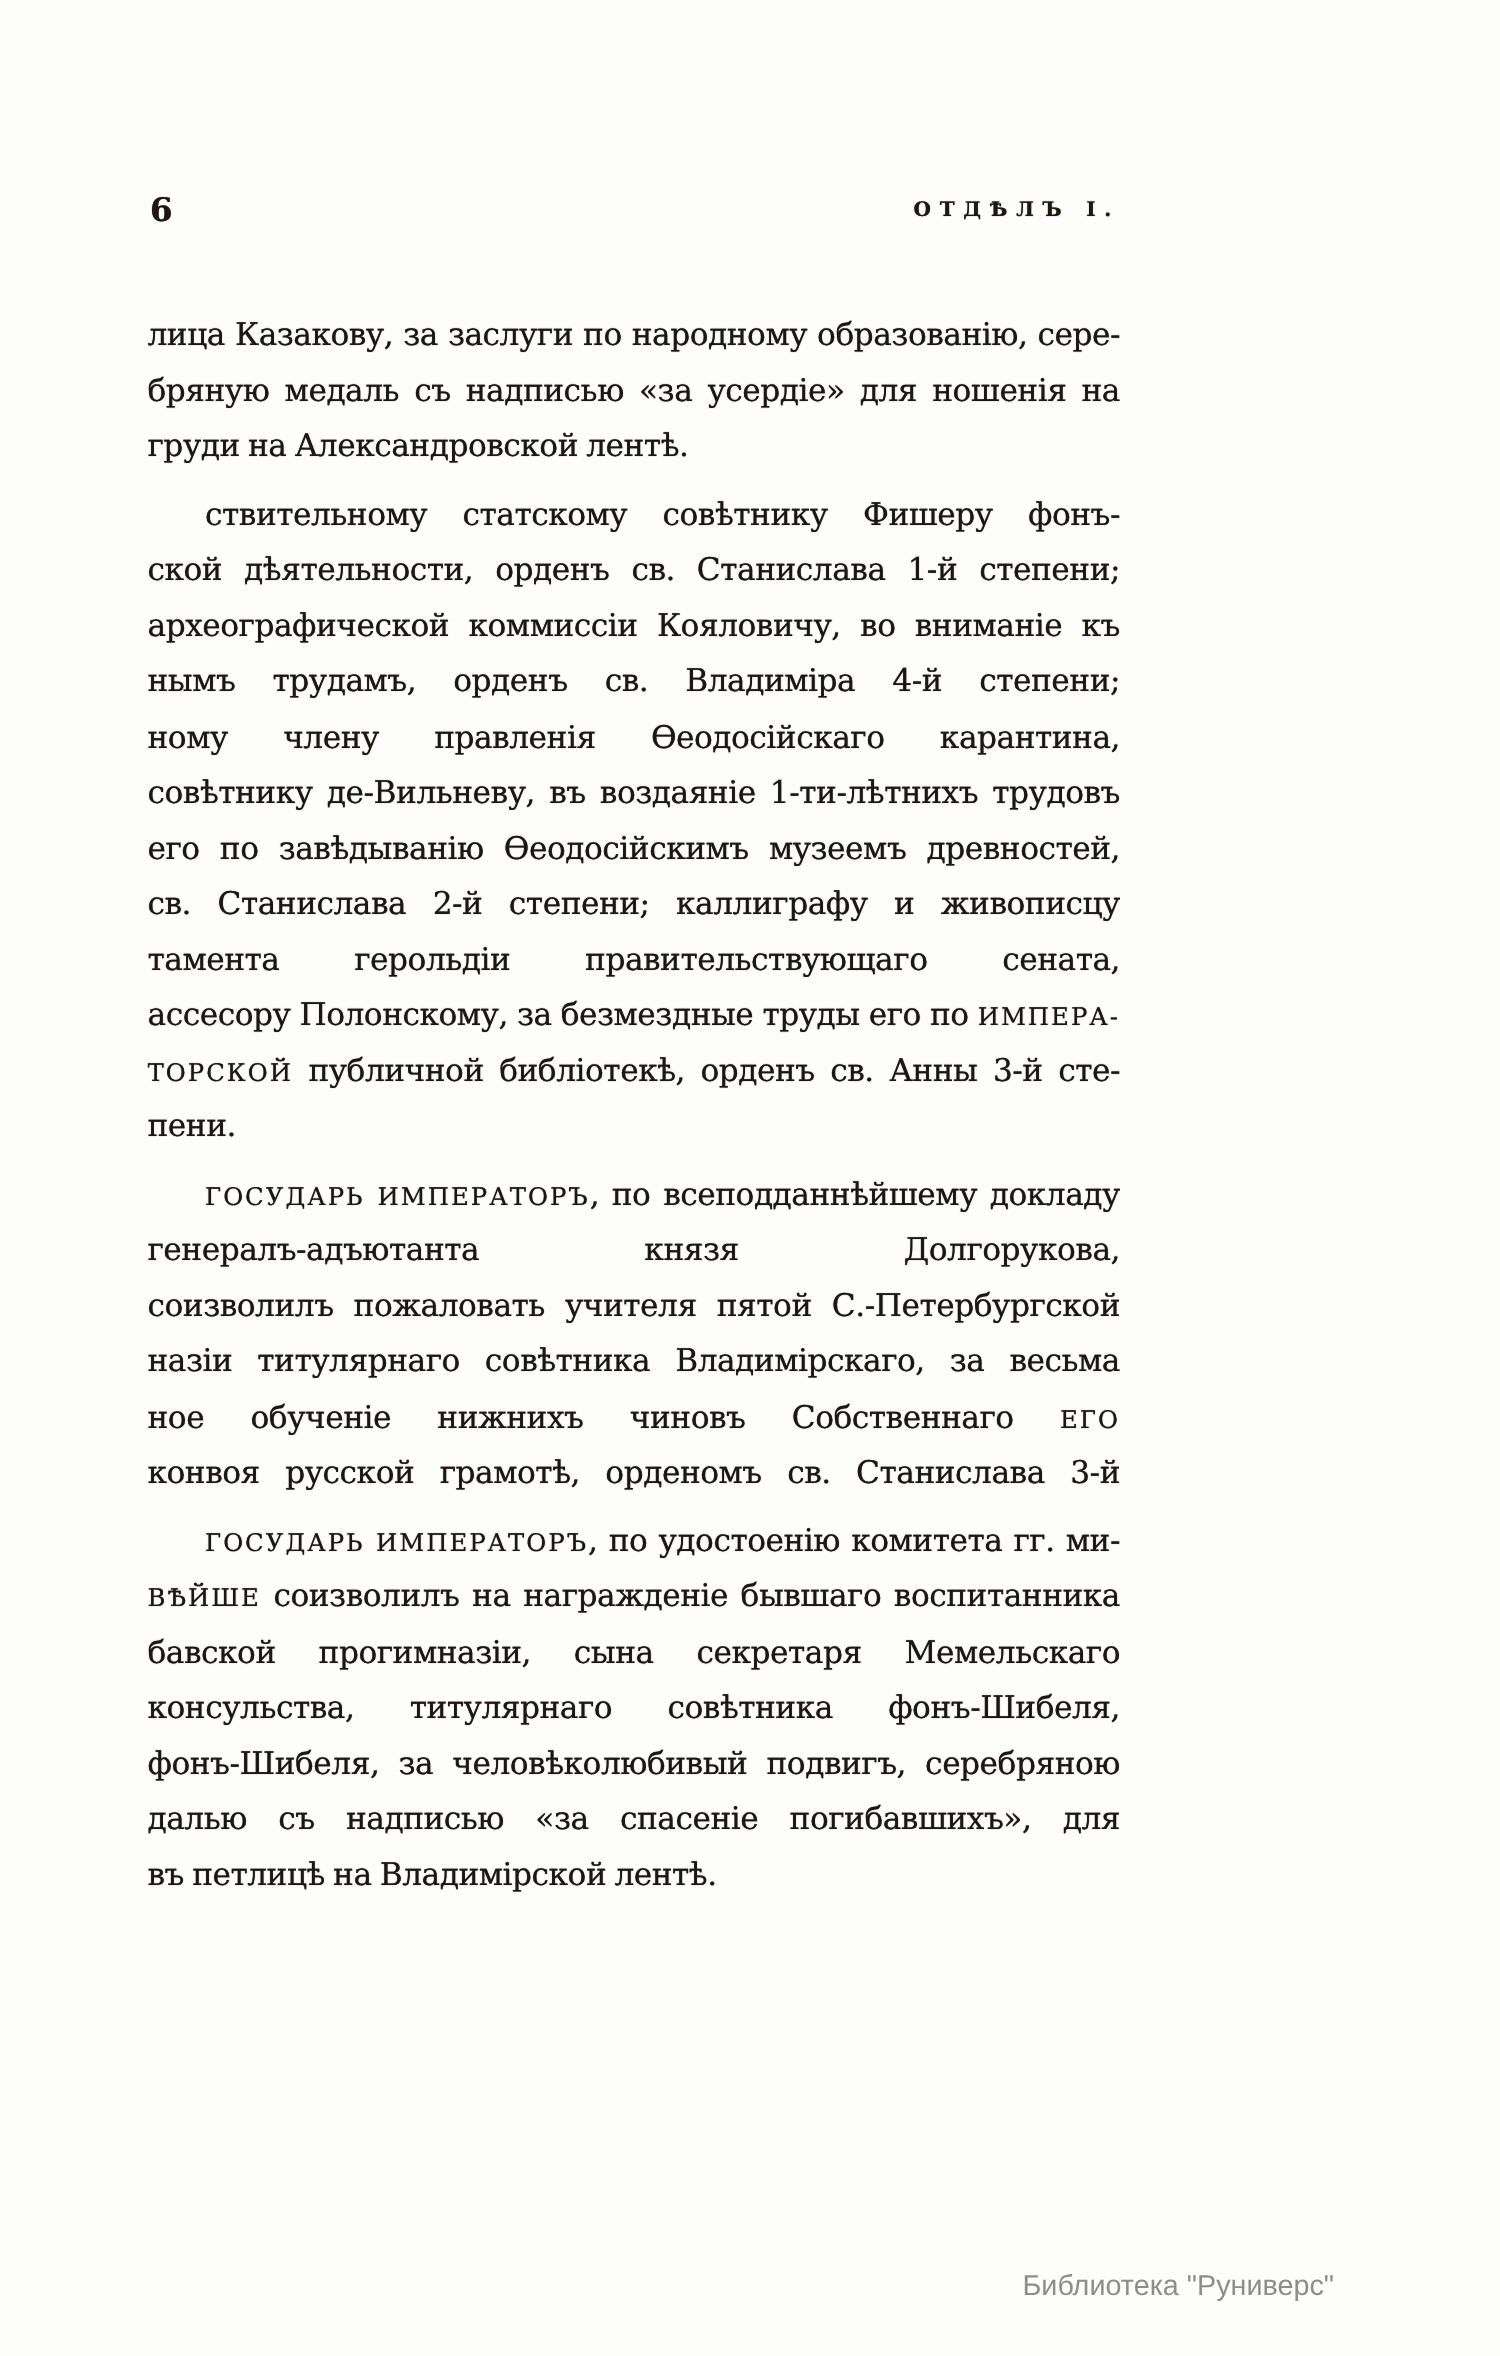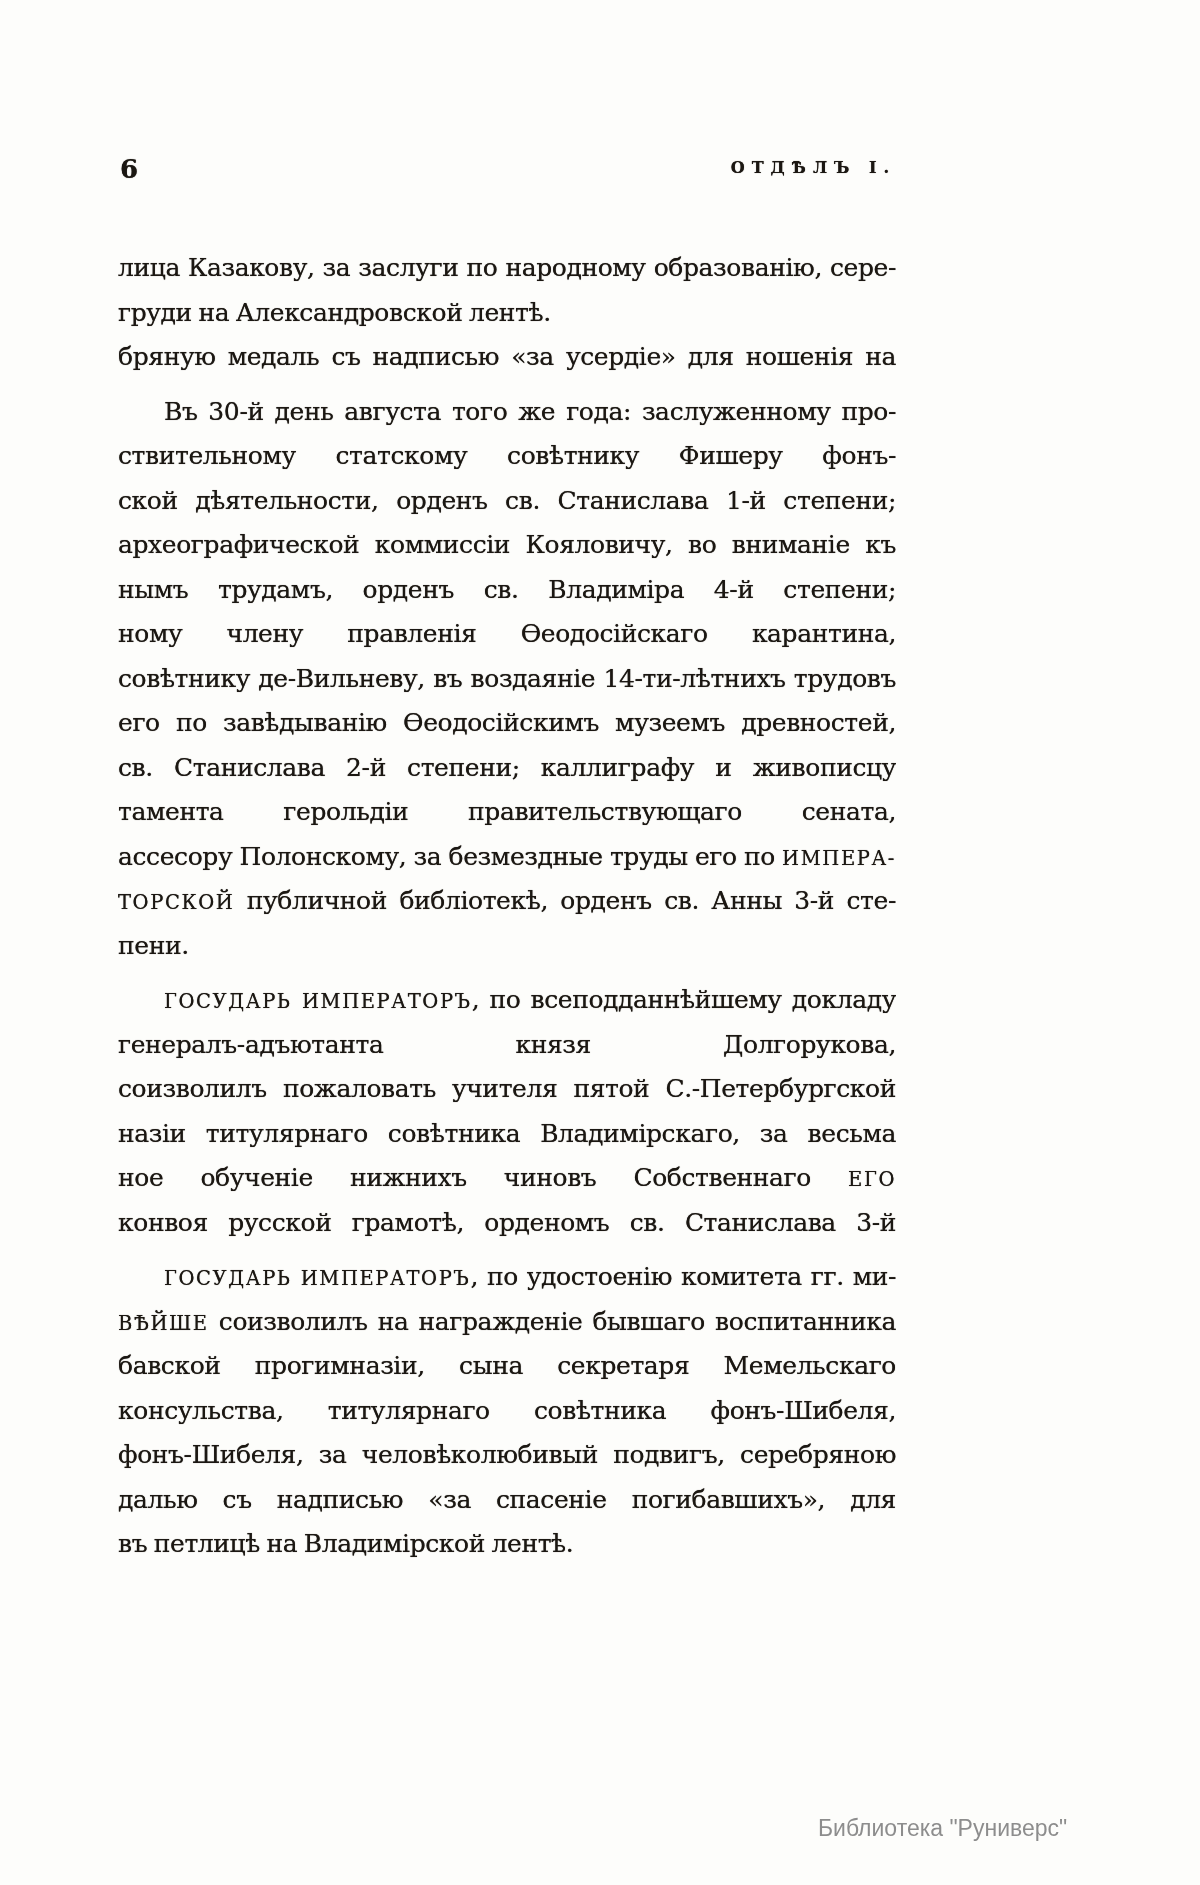--- a/index.html
+++ b/index.html
@@ -81,31 +81,30 @@
 <body>
 
 <div class="sheet">
   <div class="head-row">
     <span class="page-num">6</span>
     <span class="page-header">ОТДѢЛЪ I.</span>
   </div>
   <div class="body-text">
       <div class="para">
         <div class="line"><span class="rg">лица </span><span class="it">Казакову</span><span class="rg">, за заслуги по народному образованію, сере-</span></div>
+        <div class="line"><span class="rg">бряную медаль съ надписью «за усердіе» для ношенія на</span></div>
         <div class="line final"><span class="rg">груди на Александровской лентѣ.</span></div>
-        <div class="line"><span class="rg">бряную медаль съ надписью «за усердіе» для ношенія на</span></div>
       </div>
       <div class="para indent">
-        <div class="line"><span class="rg">Въ 30-й день августа того же года: заслуженному про-</span></div>
         <div class="line"><span class="rg">ствительному статскому совѣтнику </span><span class="it">Фишеру фонъ-Вальдгейму</span></div>
         <div class="line"><span class="rg">ской дѣятельности, орденъ св. Станислава 1-й степени; члену</span></div>
         <div class="line"><span class="rg">археографической коммиссіи </span><span class="it">Кояловичу</span><span class="rg">, во вниманіе къ уче-</span></div>
         <div class="line"><span class="rg">нымъ трудамъ, орденъ св. Владиміра 4-й степени; непремѣн-</span></div>
         <div class="line"><span class="rg">ному члену правленія Ѳеодосійскаго карантина, коллежскому</span></div>
-        <div class="line"><span class="rg">совѣтнику </span><span class="it">де-Вильневу</span><span class="rg">, въ воздаяніе 14-ти-лѣтнихъ трудовъ</span></div>
+        <div class="line"><span class="rg">совѣтнику </span><span class="it">де-Вильневу</span><span class="rg">, въ воздаяніе 1-ти-лѣтнихъ трудовъ</span></div>
         <div class="line"><span class="rg">его по завѣдыванію Ѳеодосійскимъ музеемъ древностей, орденъ</span></div>
         <div class="line"><span class="rg">св. Станислава 2-й степени; каллиграфу и живописцу депар-</span></div>
         <div class="line"><span class="rg">тамента герольдіи правительствующаго сената, коллежскому</span></div>
         <div class="line"><span class="rg">ассесору </span><span class="it">Полонскому</span><span class="rg">, за безмездные труды его по </span><span class="sc">Импера-</span></div>
         <div class="line"><span class="sc">торской</span><span class="rg"> публичной библіотекѣ, орденъ св. Анны 3-й сте-</span></div>
         <div class="line final"><span class="rg">пени.</span></div>
       </div>
       <div class="para indent">
         <div class="line"><span class="sc">Государь Императоръ</span><span class="rg">, по всеподданнѣйшему докладу</span></div>
         <div class="line"><span class="rg">генералъ-адъютанта князя Долгорукова, </span></div>

